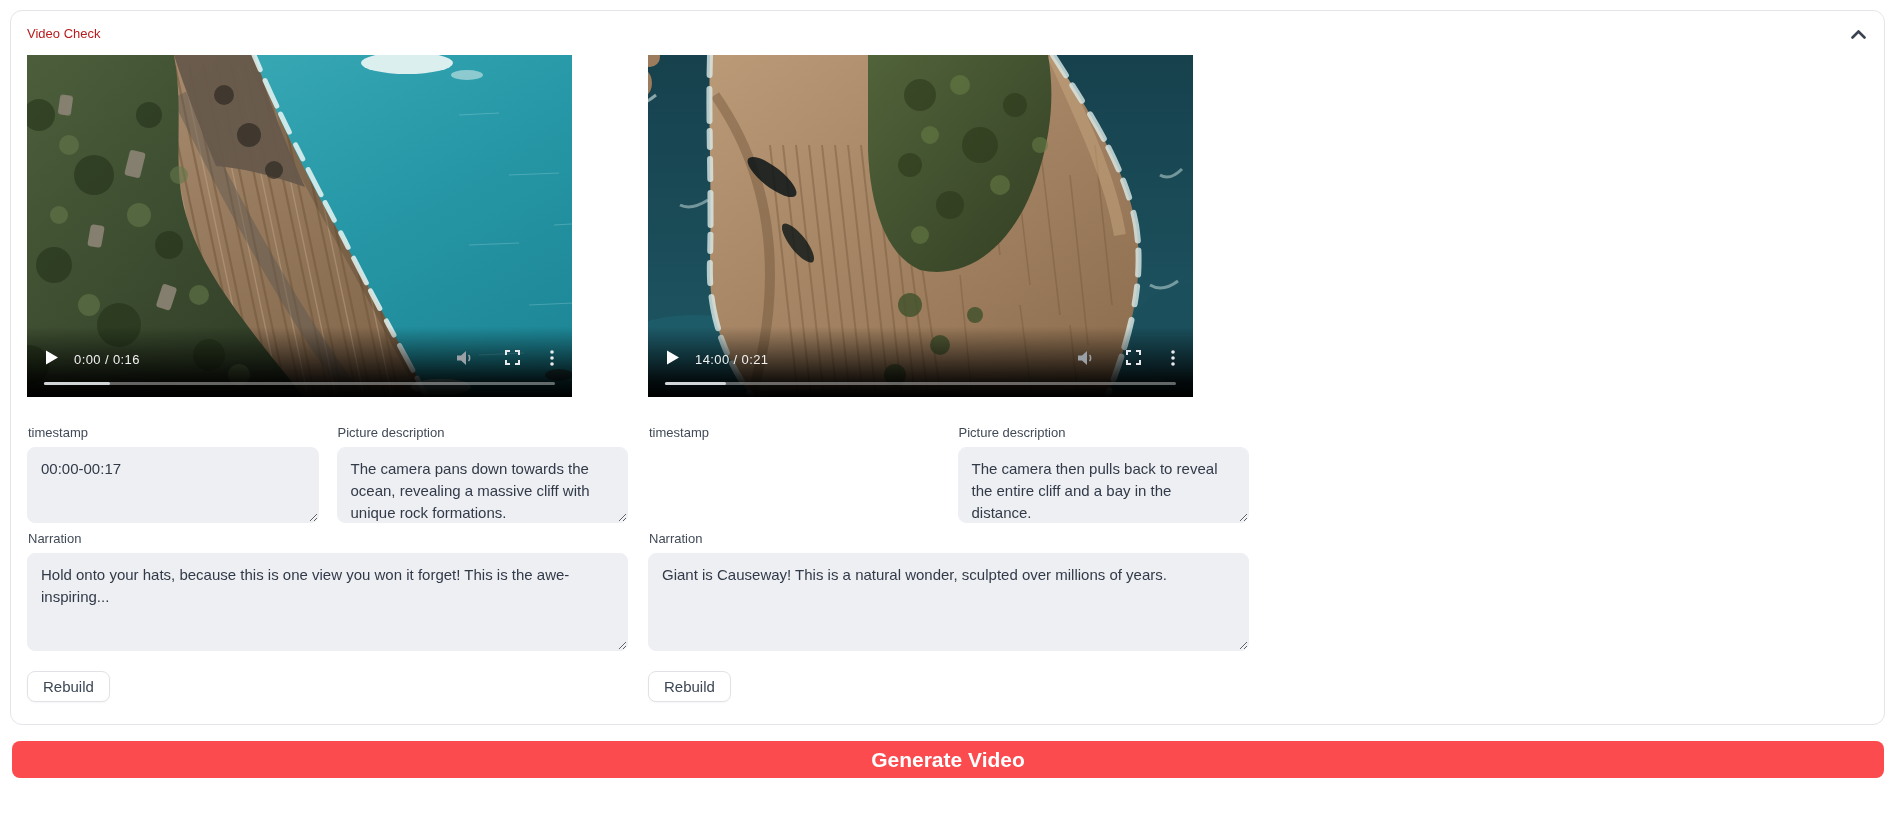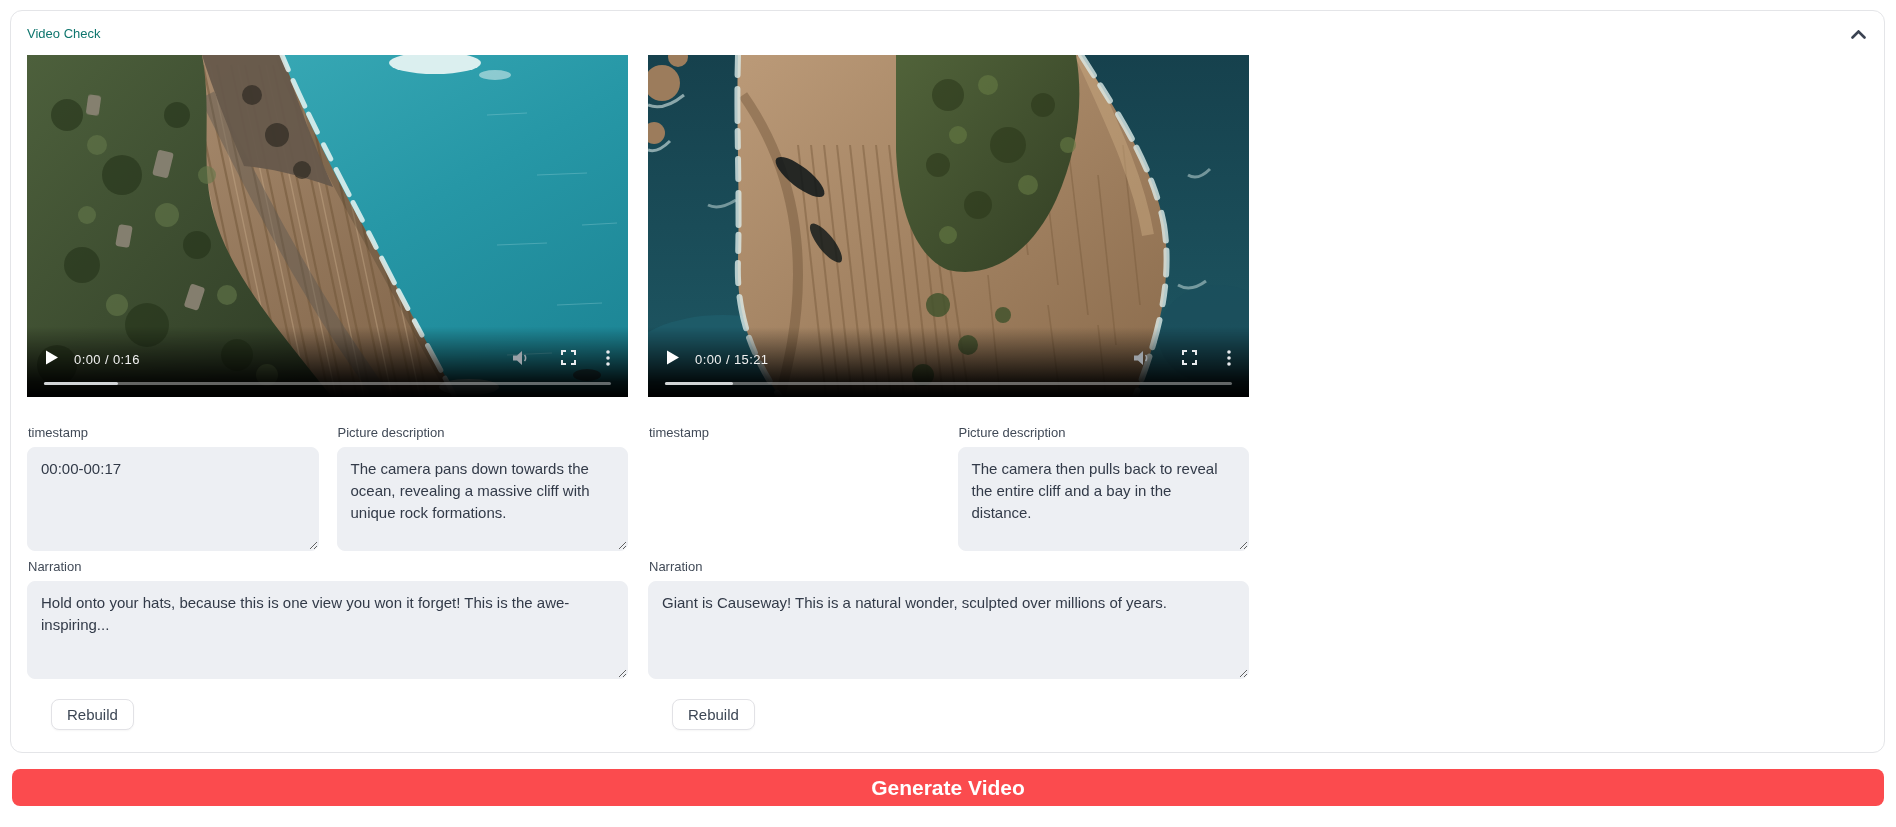--- a/index.html
+++ b/index.html
@@ -19,38 +19,38 @@
     padding: 12px 16px 22px 16px;
     box-sizing: border-box;
   }
   .accordion-header {
     display: flex; align-items: center; justify-content: space-between;
     cursor: pointer;
     height: 22px;
   }
   .accordion-title {
     font-size: 13px; line-height: 20px;
-    color: #0f766e;
+    color: #b91c1c;
   }
   .collapse-btn {
     background: none; border: none; padding: 2px; cursor: pointer;
     display: flex; align-items: center;
   }
   
   .columns {
     display: grid;
     grid-template-columns: 601px 601px;
     column-gap: 20px;
     justify-content: start;
     margin-top: 10px;
   }
   
   .video {
     position: relative;
-    width: 601px; height: 342px;
+    width: 545px; height: 342px;
     background: #000;
     overflow: hidden;
     cursor: pointer;
   }
   .video svg.scene { display: block; width: 100%; height: 100%; }
   .vc-shade {
     position: absolute; left: 0; right: 0; bottom: 0; height: 70px;
     background: linear-gradient(180deg, rgba(0,0,0,0) 0%, rgba(0,0,0,.45) 40%, rgba(0,0,0,.88) 78%, #000 100%);
   }
   .vc-row {
@@ -88,35 +88,34 @@
   textarea {
     display: block; width: 100%; box-sizing: border-box;
     background: #edeff3;
     border: 1px solid #edeff3;
     border-radius: 8px;
     padding: 10px 13px;
     font-family: "Liberation Sans", sans-serif;
     font-size: 15px; line-height: 1.45; color: #323a48;
     outline: none;
   }
-  textarea.small { height: 104px; }
+  textarea.small { height: 76px; }
   textarea.wide  { height: 98px; }
   .narration-block { margin-top: 8px; }
   .rebuild-btn {
     margin-top: 20px;
     display: inline-block;
     background: #fff;
     border: 1px solid #e2e2e6;
     border-radius: 8px;
     padding: 6px 15px;
     font-family: "Liberation Sans", sans-serif;
     font-size: 15px; color: #3c4654;
     box-shadow: 0 1px 2px rgba(0,0,0,.04);
     cursor: pointer;
-    margin-left: 24px;
   }
   
   .generate-btn {
     display: block;
     margin: 16px 12px 0 12px;
     width: calc(100% - 24px);
     height: 37px;
     background: #fb4b4e;
     border: none; border-radius: 8px;
     color: #ffffff; font-family: "Liberation Sans", sans-serif;
@@ -401,21 +400,21 @@
         </svg>
         <div class="vc-shade"></div>
         <div class="vc-row">
           <button class="vc-btn">
             <span>
               <svg width="13" height="15" viewBox="0 0 13 15">
                   <polygon points="1,0.5 13,7.5 1,14.5" fill="#ffffff"></polygon>
                 </svg>
             </span>
           </button>
-          <span class="vc-time">0:00 / 15:21</span>
+          <span class="vc-time">14:00 / 0:21</span>
           <span class="vc-right">
             <button class="vc-btn">
               <span>
                 <svg width="19" height="16" viewBox="0 0 19 16">
                     <polygon points="1,5.5 5,5.5 10,1 10,15 5,10.5 1,10.5" fill="#9aa0a6"></polygon>
                     <path d="M12.5,5 C14,6.5 14,9.5 12.5,11" stroke="#9aa0a6" stroke-width="1.6" fill="none"></path>
                   </svg>
               </span>
             </button>
             <button class="vc-btn">

